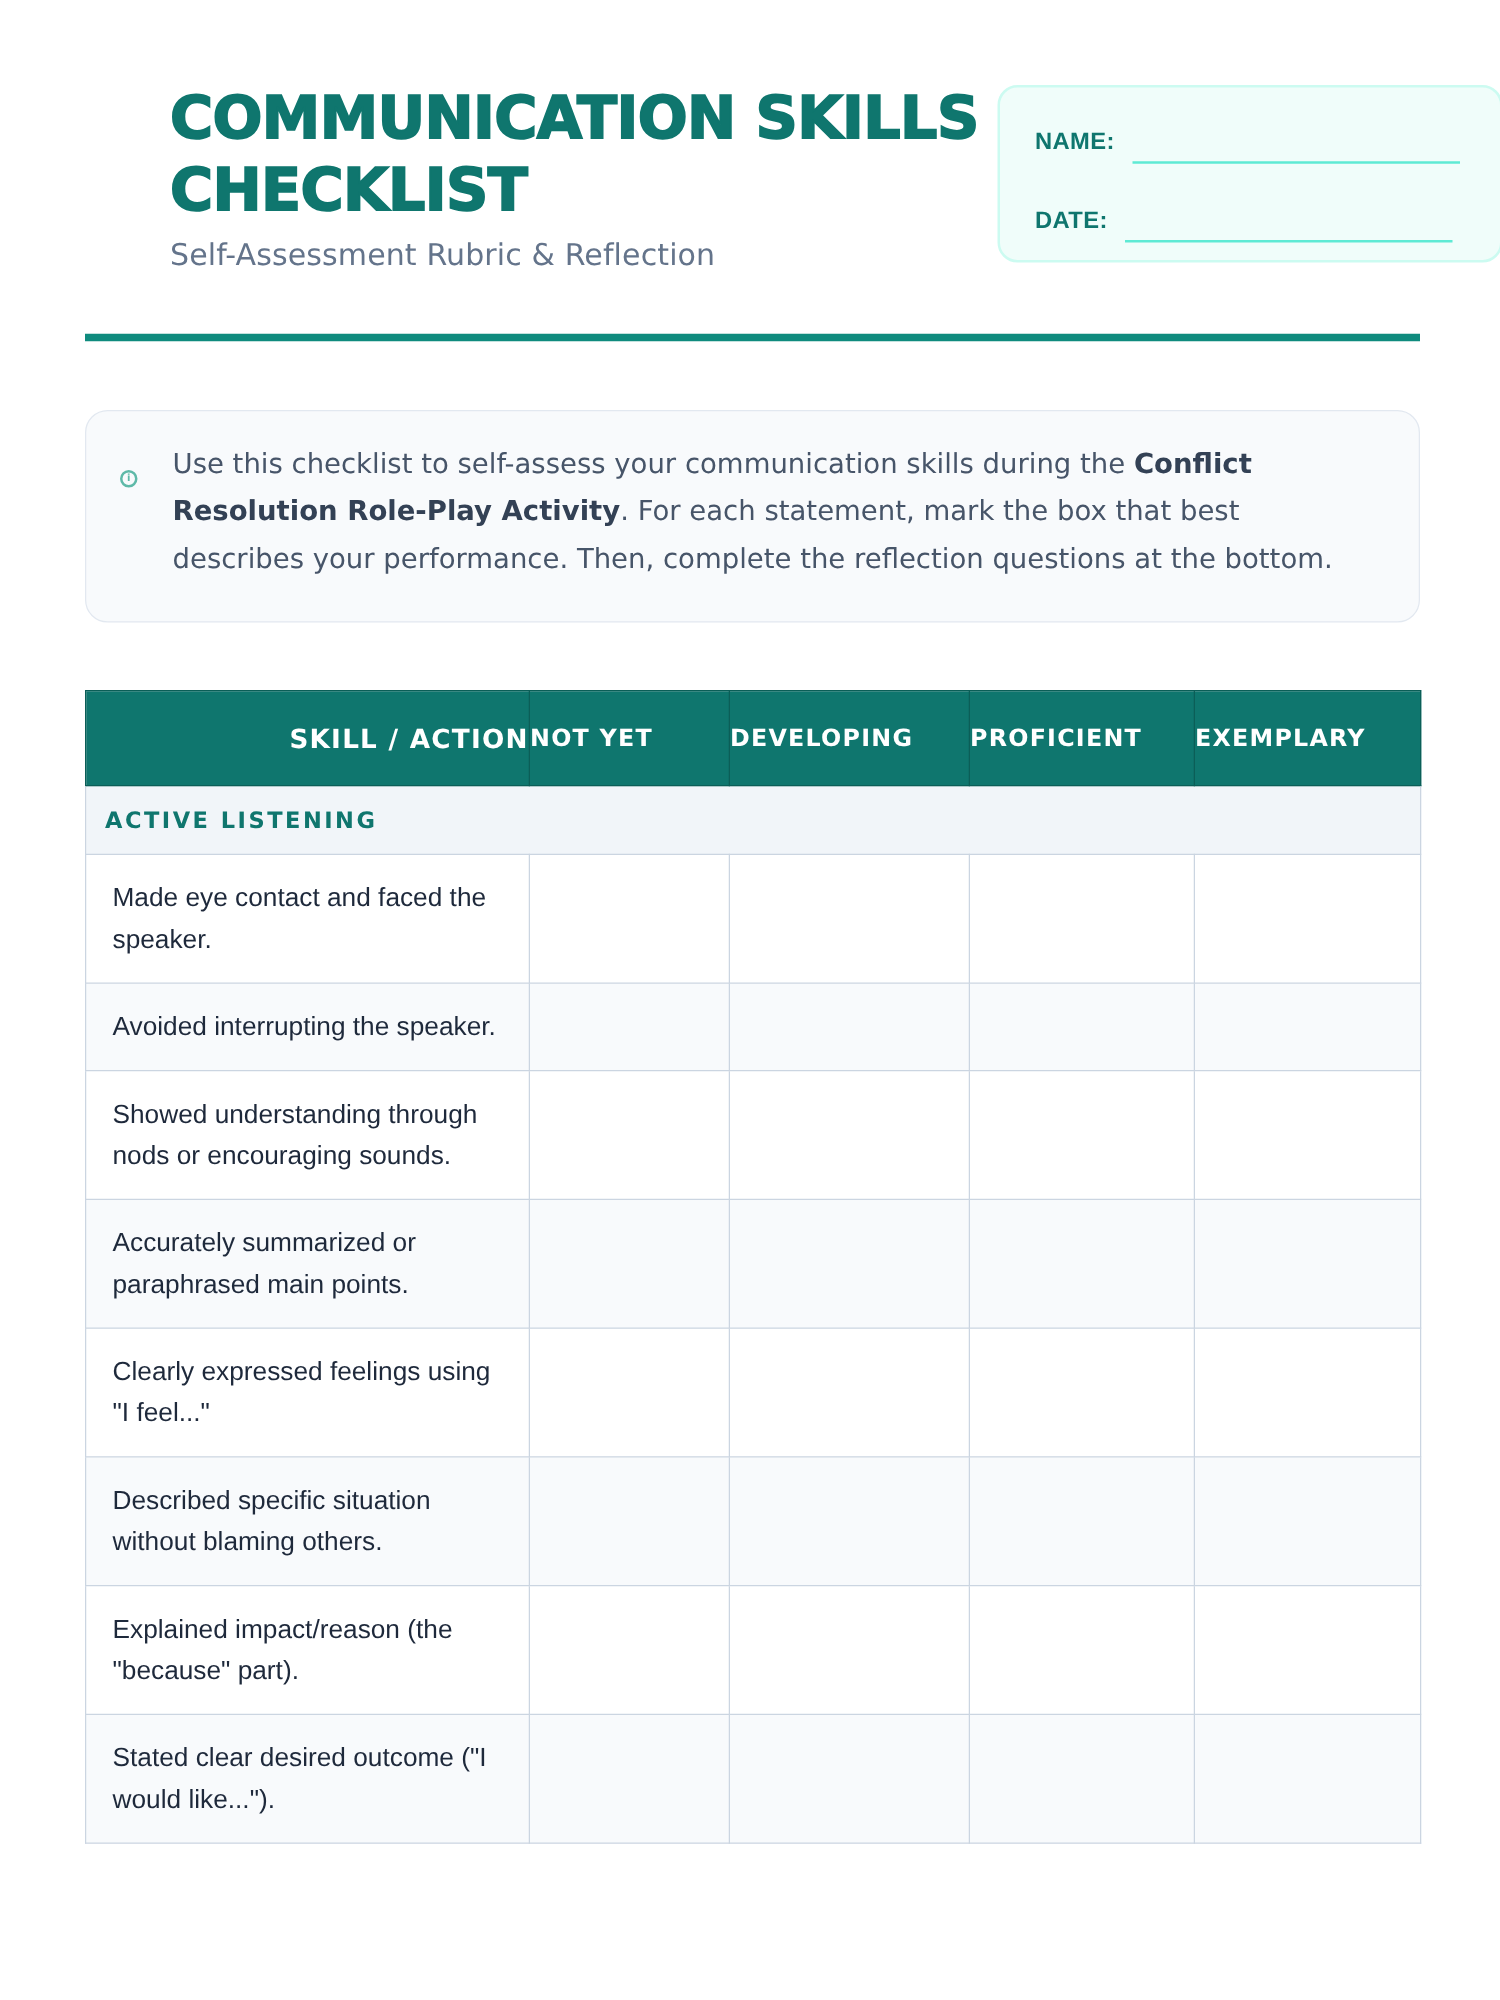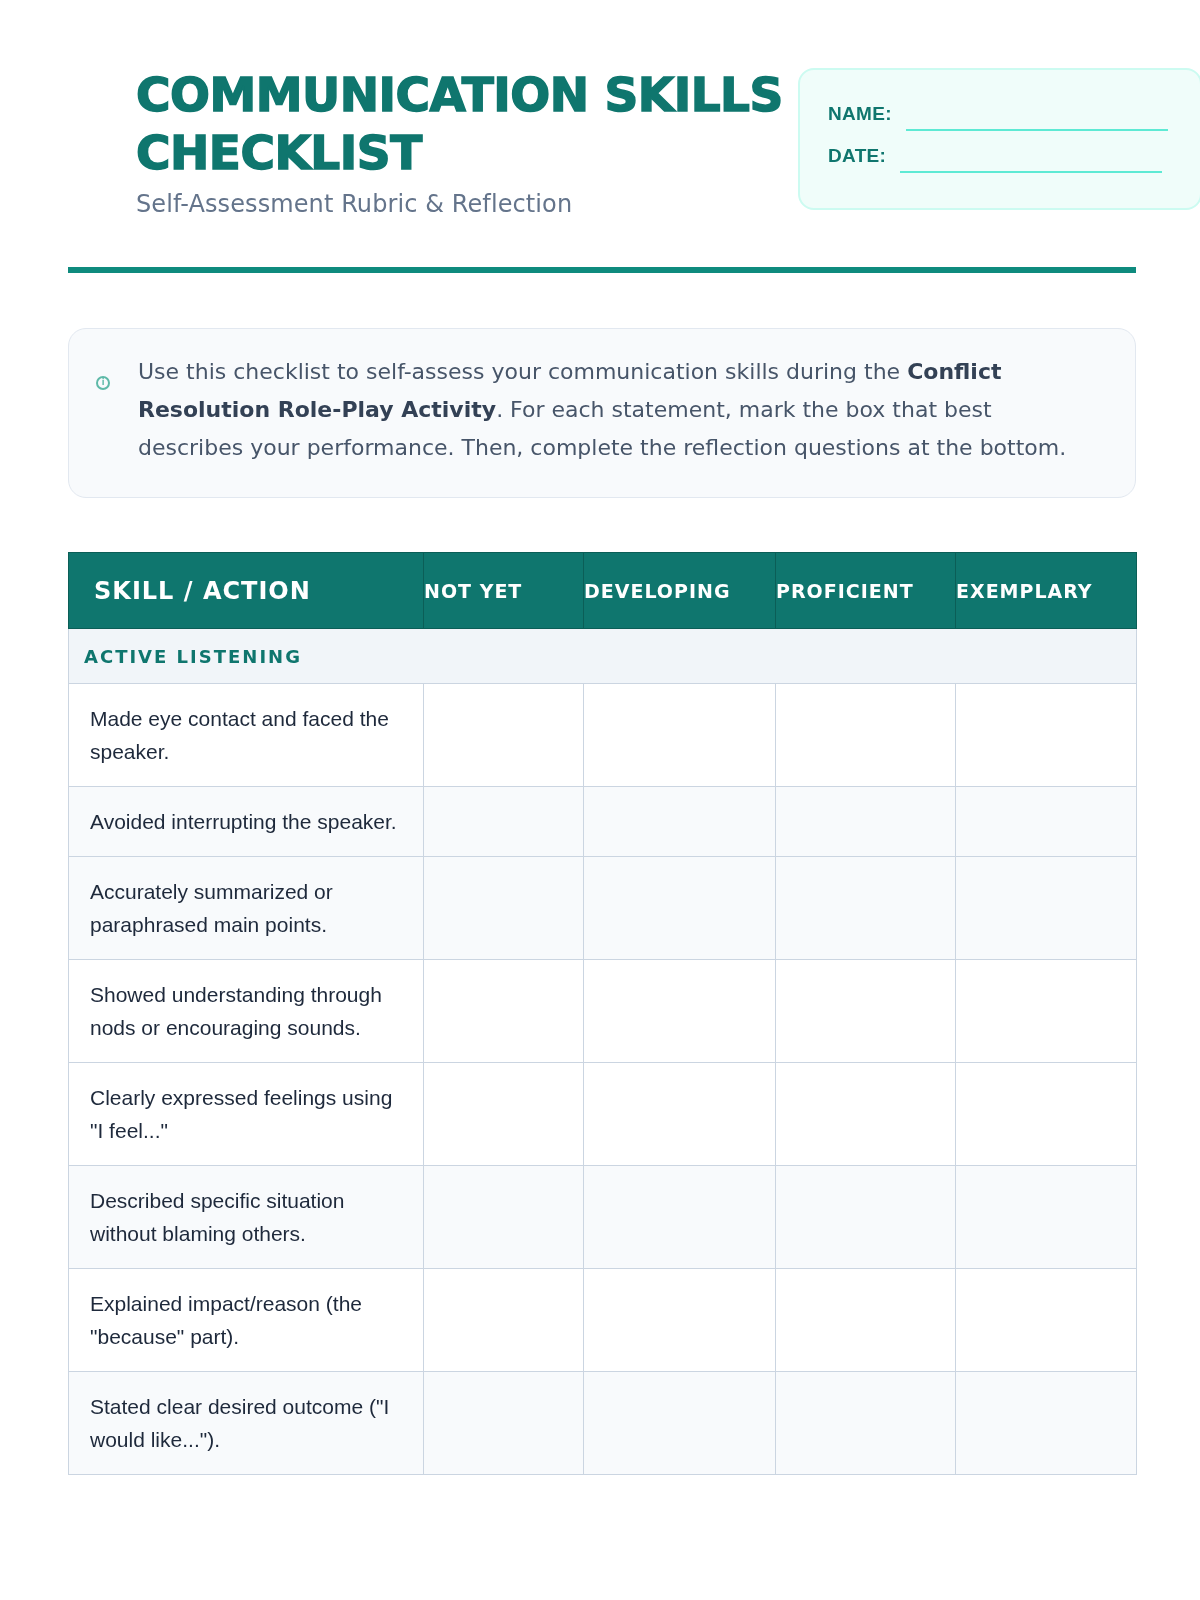--- a/index.html
+++ b/index.html
@@ -28,21 +28,21 @@
   }
   .field-row { position: absolute; left: 28px; display: flex; align-items: flex-end; }
   .field-label {
     font-family: "Liberation Sans", sans-serif; font-weight: 700; font-size: 19px;
     color: #0f766e; letter-spacing: 0.3px;
   }
   .field-line {
     height: 2px; background: #5eead4; margin-left: 14px; margin-bottom: -6px;
   }
   .row-name { top: 33px; }
-  .row-date { top: 75px; }
+  .row-date { top: 96px; }
 
   .divider {
     position: absolute; left: 68px; top: 267px; width: 1068px; height: 6px;
     background: #0f8b7e;
   }
 
   
   .info-card {
     position: absolute; left: 68px; top: 328px; width: 1068px; height: 170px;
     background: #f8fafc; border: 1.5px solid #e2e8f0; border-radius: 18px;
@@ -64,21 +64,21 @@
   .table-wrap { position: absolute; left: 68px; top: 552px; width: 1068px; }
   table { width: 1068px; border-collapse: collapse; table-layout: fixed; }
   col.c0 { width: 355px; } col.c1 { width: 160px; } col.c2 { width: 192px; }
   col.c3 { width: 180px; } col.c4 { width: 181px; }
   thead th {
     background: #0f766e; color: #ffffff; height: 76px;
     font-family: "DejaVu Sans", sans-serif; font-weight: 700; font-size: 19px;
     letter-spacing: 1px; text-transform: uppercase;
     border: 1.5px solid #0b5e57; text-align: left;
   }
-  thead th.first { text-align: left; padding-left: 25px; font-size: 24px; }
+  thead th.first { text-align: right; padding-left: 13px; font-size: 21px; }
   tr.section td {
     background: #f1f5f9; height: 55px; padding-left: 15px;
     font-family: "DejaVu Sans", sans-serif; font-weight: 700; font-size: 18px;
     letter-spacing: 2px; color: #0f766e; text-transform: uppercase;
     border: 1.5px solid #cbd5e1;
     margin-left: 24px;
   }
   tr.item td {
     border: 1.5px solid #cbd5e1; vertical-align: middle;
   }
@@ -146,29 +146,29 @@
             <td class="check"></td>
             <td class="check"></td>
           </tr>
           <tr class="item odd">
             <td class="skill">Avoided interrupting the speaker.</td>
             <td class="check"></td>
             <td class="check"></td>
             <td class="check"></td>
             <td class="check"></td>
           </tr>
+          <tr class="item even">
+            <td class="skill">Showed understanding through nods or encouraging sounds.</td>
+            <td class="check"></td>
+            <td class="check"></td>
+            <td class="check"></td>
+            <td class="check"></td>
+          </tr>
           <tr class="item odd">
             <td class="skill">Accurately summarized or paraphrased main points.</td>
-            <td class="check"></td>
-            <td class="check"></td>
-            <td class="check"></td>
-            <td class="check"></td>
-          </tr>
-          <tr class="item even">
-            <td class="skill">Showed understanding through nods or encouraging sounds.</td>
             <td class="check"></td>
             <td class="check"></td>
             <td class="check"></td>
             <td class="check"></td>
           </tr>
           <tr class="item even">
             <td class="skill">Clearly expressed feelings using "I feel..."</td>
             <td class="check"></td>
             <td class="check"></td>
             <td class="check"></td>

